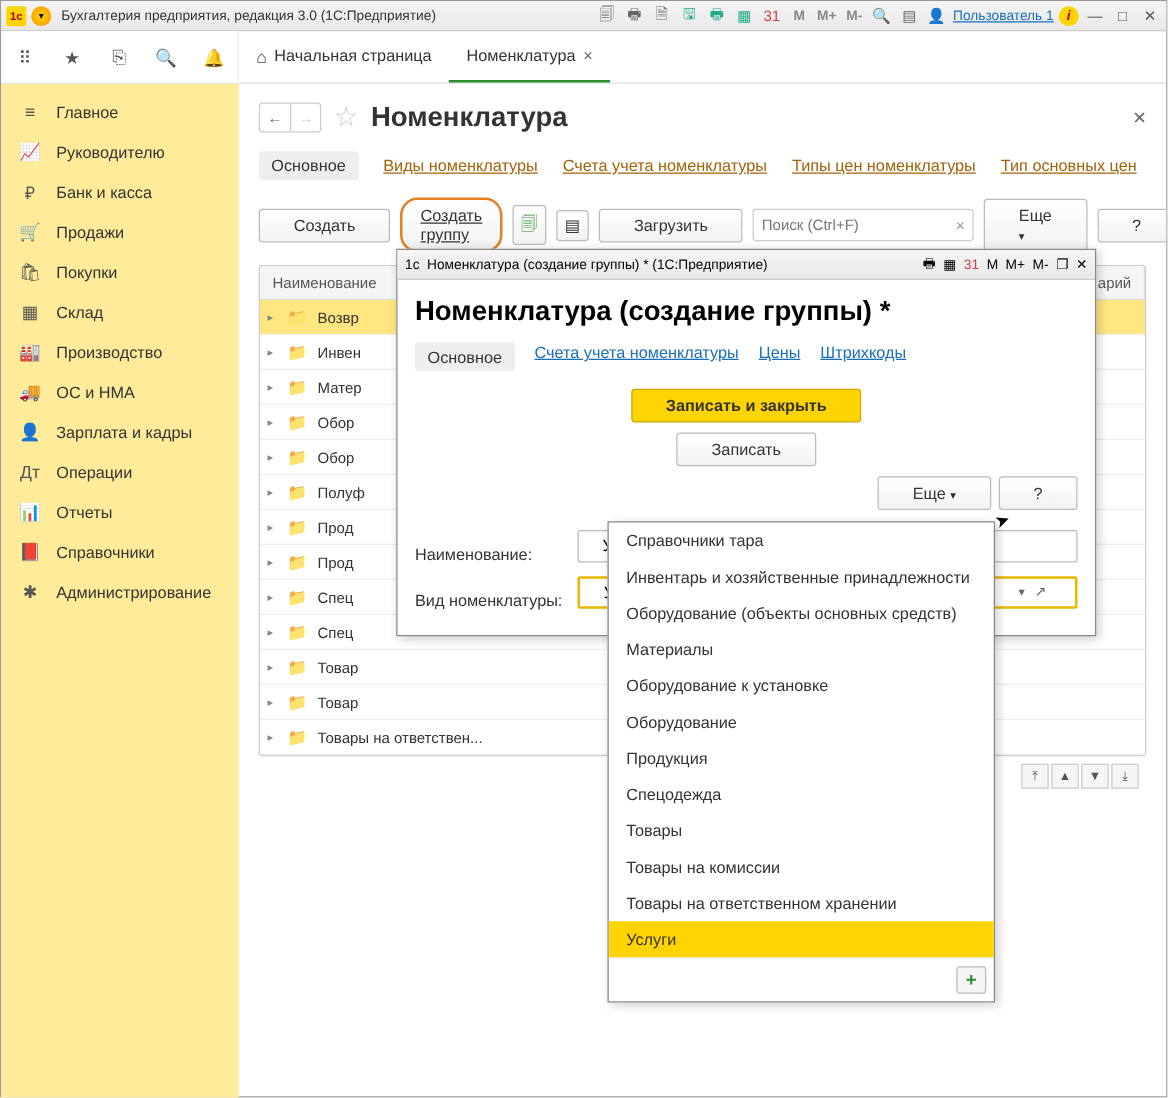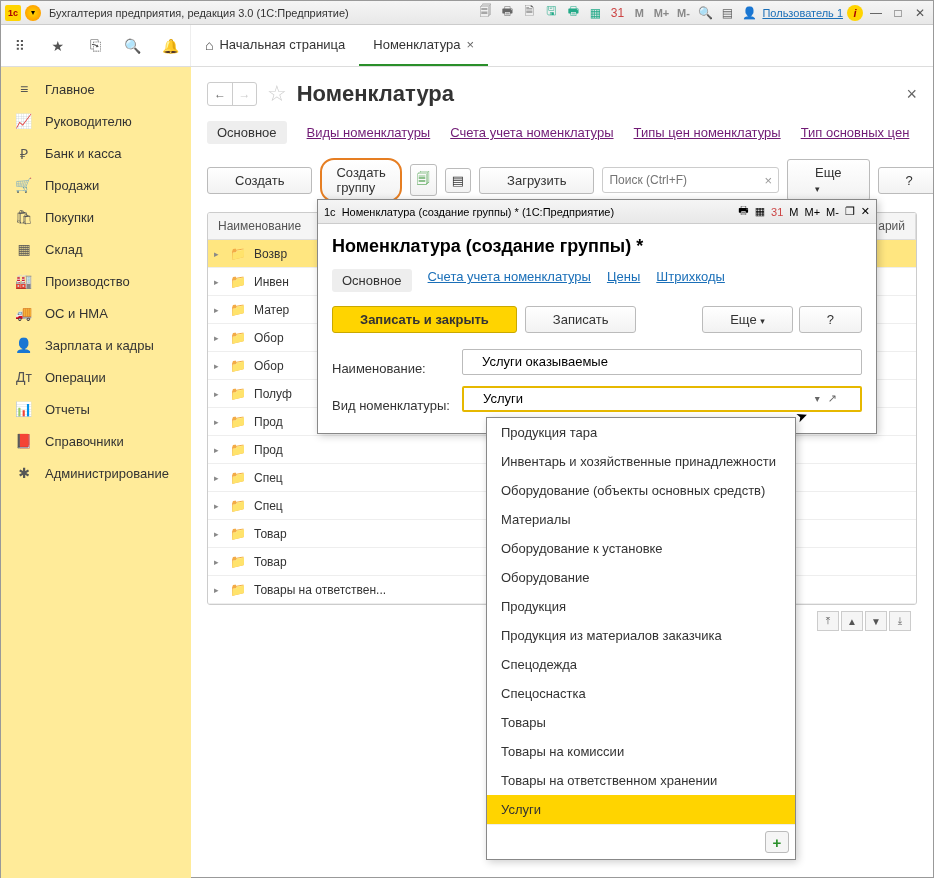--- a/index.html
+++ b/index.html
@@ -40,27 +40,27 @@
 .content-header { display: flex; align-items: center; gap: 10px; margin-bottom: 14px; }
 .nav-btns { display: flex; border: 1px solid #ccc; border-radius: 3px; }
 .nav-btn { width: 24px; height: 22px; display:flex;align-items:center;justify-content:center; color:#666; cursor:pointer; }
 .nav-btn + .nav-btn { border-left: 1px solid #ccc; }
 .star-btn { font-size: 22px; color: #ccc; cursor:pointer; }
 .page-title { font-size: 22px; font-weight: bold; color: #333; }
 .close-page { margin-left: auto; font-size: 18px; color: #666; cursor:pointer; }
 
 
 .subnav { display: flex; gap: 20px; align-items: center; margin-bottom: 14px; font-size: 13px; flex-wrap: wrap;}
-.subnav .sn-item { color: #701a75; text-decoration: underline; cursor: pointer; }
+.subnav .sn-item { color: #a16207; text-decoration: underline; cursor: pointer; }
 .subnav .sn-item.active { background: #eee; color: #333; text-decoration: none; padding: 4px 10px; border-radius: 3px; }
 
 
 .toolbar { display: flex; gap: 8px; align-items: center; margin-bottom: 10px; }
 .btn { border: 1px solid #bbb; background: linear-gradient(#fff,#f2f2f2); padding: 5px 27px; border-radius: 3px; cursor: pointer; font-size: 13px; color: #333; }
-.btn.highlighted { border: 2px solid #e67e22; border-radius: 14px; padding: 5px 14px; }
+.btn.highlighted { border: 2px solid #e67e22; border-radius: 14px; padding: 5px 14px; text-decoration: underline; }
 .btn.icon-only { padding: 4px 6px; }
 .btn.yellow { background: #ffd400; border-color: #c9a800; font-weight: bold; }
 .search-box { flex: 1; display: flex; border: 1px solid #ccc; border-radius: 3px; align-items: center; padding: 0 6px; height: 26px; max-width: 210px;}
 .search-box input { border: none; outline: none; flex:1; background: transparent; font-size: 12px; color:#7f1d1d;}
 .search-box .clear { color:#999; cursor:pointer; font-size: 13px;}
 
 
 .table-wrap { border: 1px solid #ccc; border-radius: 3px; overflow: hidden; }
 .table-header { display: flex; background: #f5f5f5; border-bottom: 1px solid #ddd; }
 .th { padding: 6px 10px; font-size: 12px; color: #555; border-right: 1px solid #ddd; }
@@ -73,25 +73,25 @@
 .table-body .row .label { font-size: 12px; color: #333; }
 
 .table-footer { display:flex; justify-content:flex-end; padding: 6px; gap:2px; }
 .tf-btn { width:22px;height:20px;border:1px solid #ccc;background:#f5f5f5;display:flex;align-items:center;justify-content:center;font-size:10px;color:#555;cursor:pointer;}
 
 
 .modal { position: absolute; top: 198px; left: 316px; width: 560px; background: #fff; border: 1px solid #888; box-shadow: 2px 2px 8px rgba(0,0,0,0.2); z-index: 10; }
 .modal .m-title { height: 24px; background: linear-gradient(#f5f5f5,#e8e8e8); display: flex; align-items: center; padding: 0 6px; gap: 6px; font-size: 11px; border-bottom: 1px solid #ccc; }
 .modal .m-title .spacer { flex:1; }
 .modal .m-body { padding: 12px 14px; }
-.modal .m-heading { font-size: 18px; font-weight: bold; margin-bottom: 12px; }
+.modal .m-heading { font-size: 22px; font-weight: bold; margin-bottom: 12px; }
 .modal .m-subnav { display: flex; gap: 16px; margin-bottom: 14px; font-size: 13px; }
 .modal .m-subnav .sn-item { color: #1a6fb8; text-decoration: underline; cursor: pointer; }
 .modal .m-subnav .sn-item.active { background: #eee; color: #333; text-decoration: none; padding: 4px 10px; border-radius: 3px; }
-.modal .m-toolbar { display: flex; gap: 8px; align-items: center; margin-bottom: 14px; }
+.modal .m-toolbar { display: flex; gap: 8px; align-items: center; margin-bottom: 14px; flex-direction: column; }
 .modal .form-row { display: flex; align-items: center; gap: 10px; margin-bottom: 8px; }
 .modal .form-row label { width: 120px; font-size: 13px; color: #333; margin-top: 14px; }
 .modal .form-row .input-wrap { flex:1; border: 1px solid #bbb; height: 26px; display:flex; align-items:center; padding: 0 19px; border-radius: 2px;}
 .modal .form-row .input-wrap.highlighted { border: 2px solid #e6b800; }
 .modal .form-row .input-wrap input { border:none; outline:none; flex:1; font-size:13px; }
 .modal .form-row .input-wrap .dd { color:#666; font-size:10px; cursor:pointer; padding: 0 4px;}
 .modal .form-row .input-wrap .open { color:#666; font-size:11px; cursor:pointer; padding: 0 4px;}
 .more-btn-group { margin-left: auto; display:flex; gap:6px;}
 
 
@@ -361,30 +361,28 @@
         <div class="input-wrap highlighted">
           <input value="Услуги" style="">
           <span class="dd">▾</span>
           <span class="open">↗</span>
         </div>
       </div>
     </div>
   </div>
 
   <div class="dropdown" id="dropdown">
-      <div class="dd-item">Продукция тара</div>
+      <div class="dd-item">Справочники тара</div>
       <div class="dd-item">Инвентарь и хозяйственные принадлежности</div>
       <div class="dd-item">Оборудование (объекты основных средств)</div>
       <div class="dd-item">Материалы</div>
       <div class="dd-item">Оборудование к установке</div>
       <div class="dd-item">Оборудование</div>
       <div class="dd-item">Продукция</div>
-      <div class="dd-item">Продукция из материалов заказчика</div>
       <div class="dd-item">Спецодежда</div>
-      <div class="dd-item">Спецоснастка</div>
       <div class="dd-item">Товары</div>
       <div class="dd-item">Товары на комиссии</div>
       <div class="dd-item">Товары на ответственном хранении</div>
       <div class="dd-item selected">Услуги</div>
       <div class="dd-footer">
         <div class="add-btn">+</div>
       </div>
     </div>
 
   <div class="cursor-arrow">➤</div>

